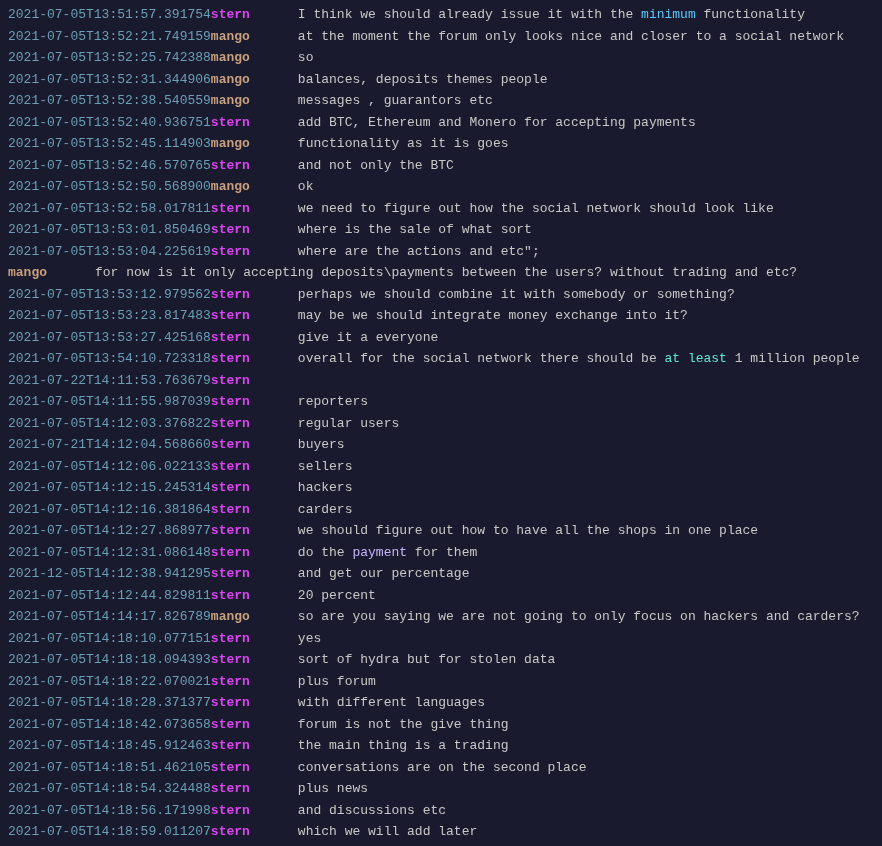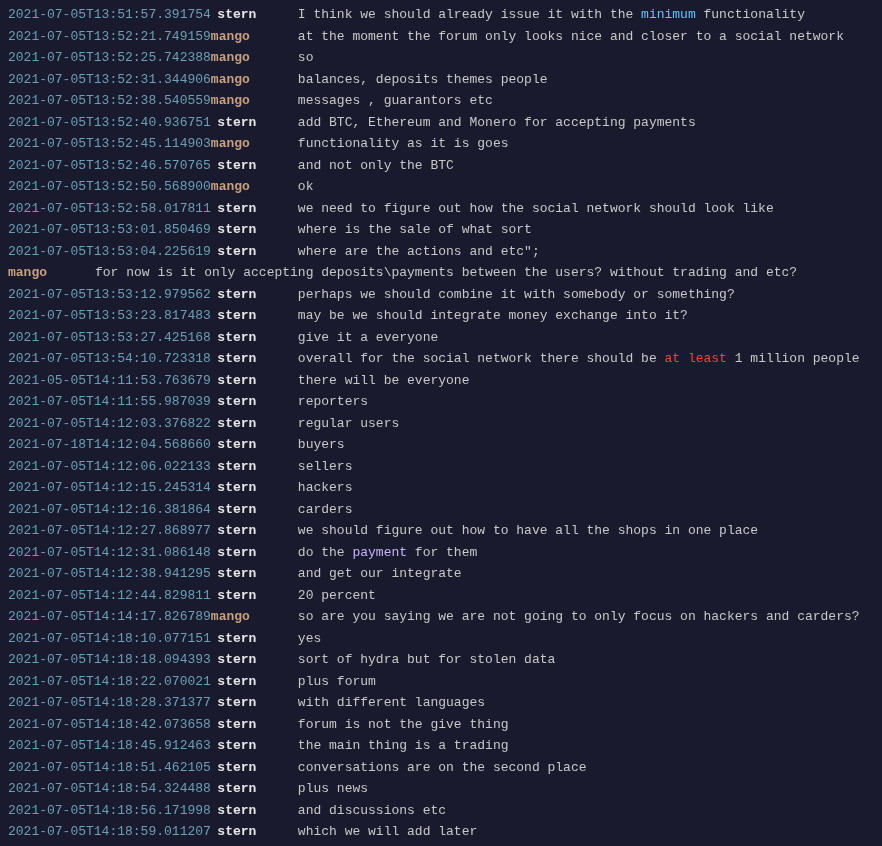--- a/index.html
+++ b/index.html
@@ -28,22 +28,21 @@
     .timestamp {
       color: #6a9fb5;
       min-width: 200px;
     }
     .username {
       min-width: 52px;
       margin-right: 8px;
       font-weight: bold;
     }
     .username.stern {
-      color: #e5e5e5;
-      text-align: center;
+      color: #d946ef;
     }
     .username.mango {
       color: #c8a07e;
     }
     .message {
       color: #c8c8c8;
       white-space: pre-wrap;
       margin-left: 27px;
     }
   </style>
@@ -126,39 +125,38 @@
       <span class="message">may be we should integrate money exchange into it?</span>
     </div>
     <div class="chat-row">
       <span class="timestamp">2021-07-05T13:53:27.425168</span>
       <span class="username stern">stern</span>
       <span class="message">give it a everyone</span>
     </div>
     <div class="chat-row">
       <span class="timestamp">2021-07-05T13:54:10.723318</span>
       <span class="username stern">stern</span>
-      <span class="message">overall for the social network there should be <span style="color:#ef4444">at least</span> 1 million people</span>
-    </div>
-    <div class="chat-row">
-      <span class="timestamp">2021-05-05T14:11:53.763679</span>
-      <span class="username stern">stern</span>
-      <span class="message">there will be everyone</span>
+      <span class="message">overall for the social network there should be <span style="color:#5eead4">at least</span> 1 million people</span>
+    </div>
+    <div class="chat-row">
+      <span class="timestamp">2021-07-22T14:11:53.763679</span>
+      <span class="username stern">stern</span>
     </div>
     <div class="chat-row">
       <span class="timestamp">2021-07-05T14:11:55.987039</span>
       <span class="username stern">stern</span>
       <span class="message">reporters</span>
     </div>
     <div class="chat-row">
       <span class="timestamp">2021-07-05T14:12:03.376822</span>
       <span class="username stern">stern</span>
       <span class="message">regular users</span>
     </div>
     <div class="chat-row">
-      <span class="timestamp">2021-07-18T14:12:04.568660</span>
+      <span class="timestamp">2021-07-21T14:12:04.568660</span>
       <span class="username stern">stern</span>
       <span class="message">buyers</span>
     </div>
     <div class="chat-row">
       <span class="timestamp">2021-07-05T14:12:06.022133</span>
       <span class="username stern">stern</span>
       <span class="message">sellers</span>
     </div>
     <div class="chat-row">
       <span class="timestamp">2021-07-05T14:12:15.245314</span>
@@ -174,23 +172,23 @@
       <span class="timestamp">2021-07-05T14:12:27.868977</span>
       <span class="username stern">stern</span>
       <span class="message">we should figure out how to have all the shops in one place</span>
     </div>
     <div class="chat-row">
       <span class="timestamp">2021-07-05T14:12:31.086148</span>
       <span class="username stern">stern</span>
       <span class="message">do the <span style="color:#c4b5fd">payment</span> for them</span>
     </div>
     <div class="chat-row">
-      <span class="timestamp">2021-07-05T14:12:38.941295</span>
-      <span class="username stern">stern</span>
-      <span class="message">and get our integrate</span>
+      <span class="timestamp">2021-12-05T14:12:38.941295</span>
+      <span class="username stern">stern</span>
+      <span class="message">and get our percentage</span>
     </div>
     <div class="chat-row">
       <span class="timestamp">2021-07-05T14:12:44.829811</span>
       <span class="username stern">stern</span>
       <span class="message">20 percent</span>
     </div>
     <div class="chat-row">
       <span class="timestamp">2021-07-05T14:14:17.826789</span>
       <span class="username mango">mango</span>
       <span class="message">so are you saying we are not going to only focus on hackers and carders?</span>

